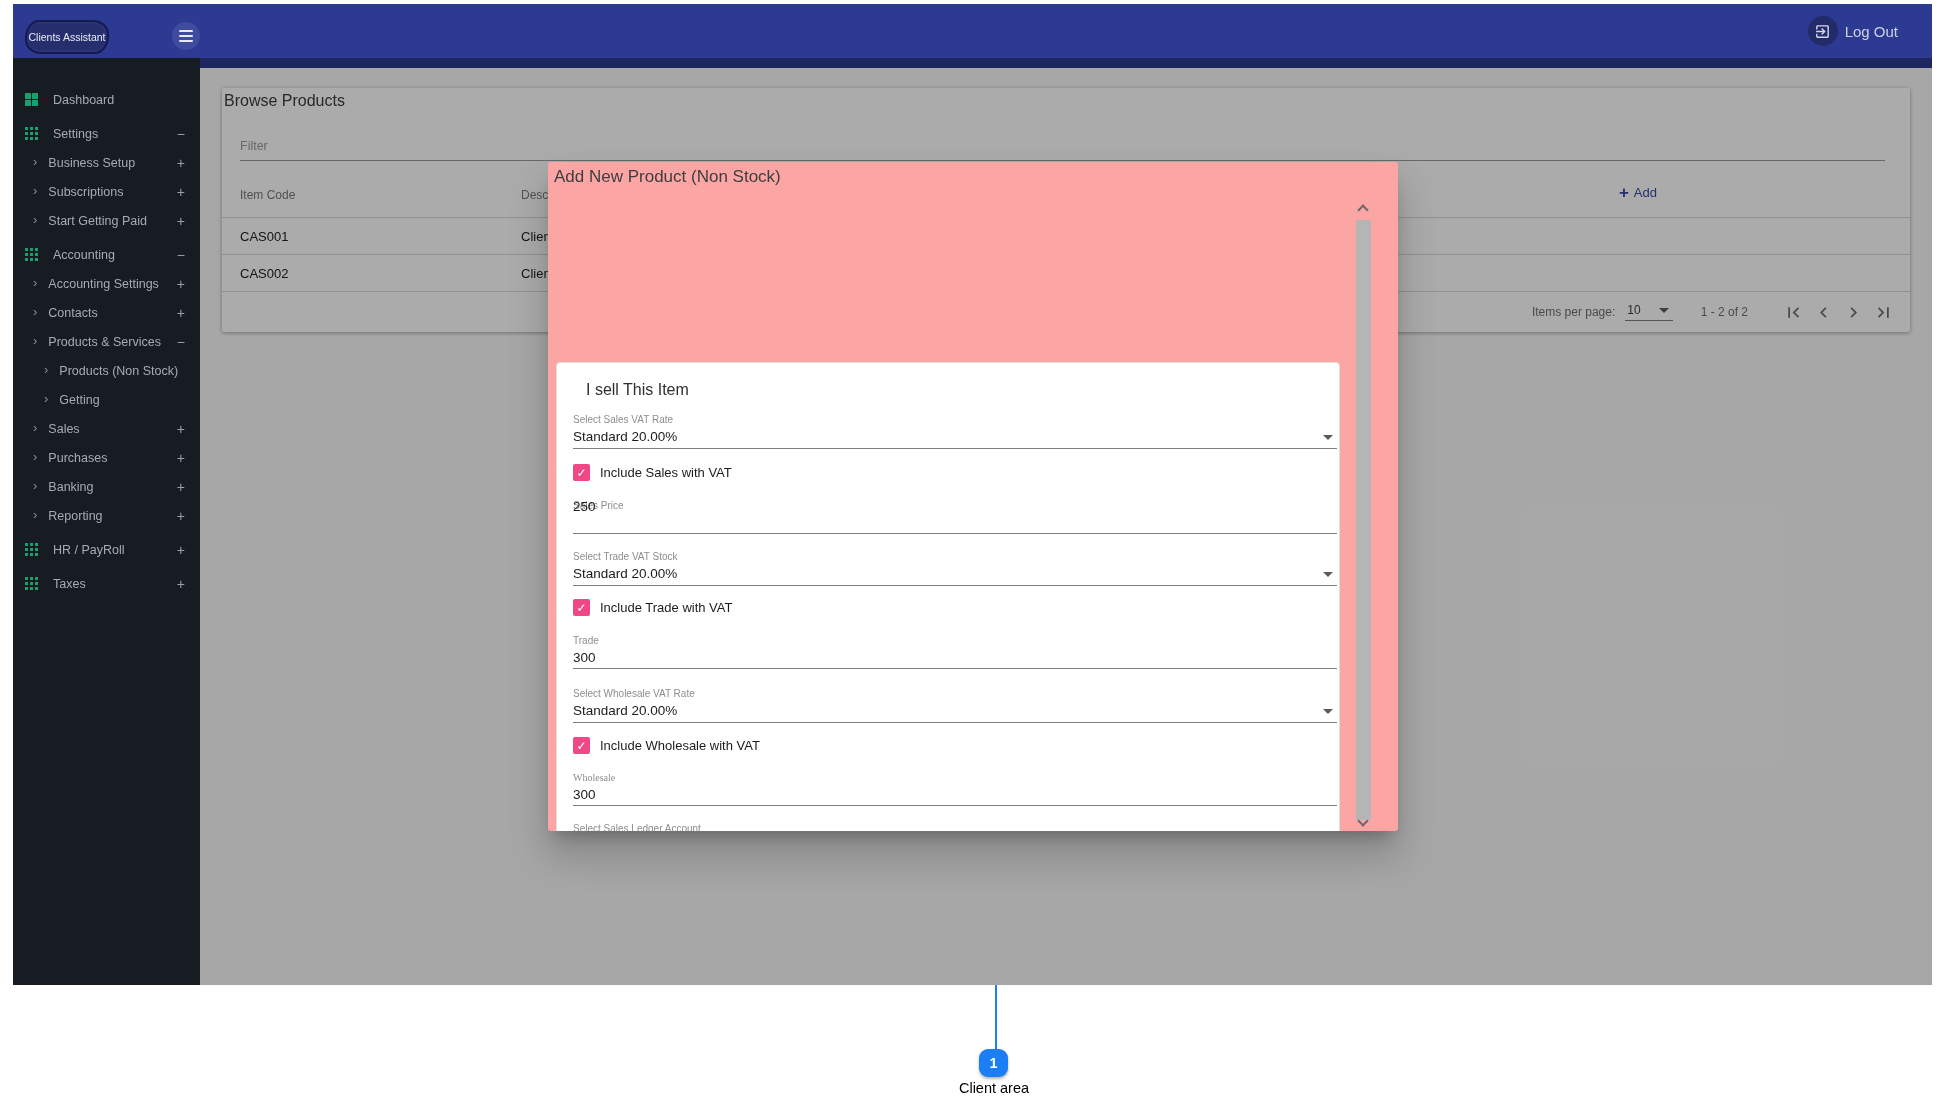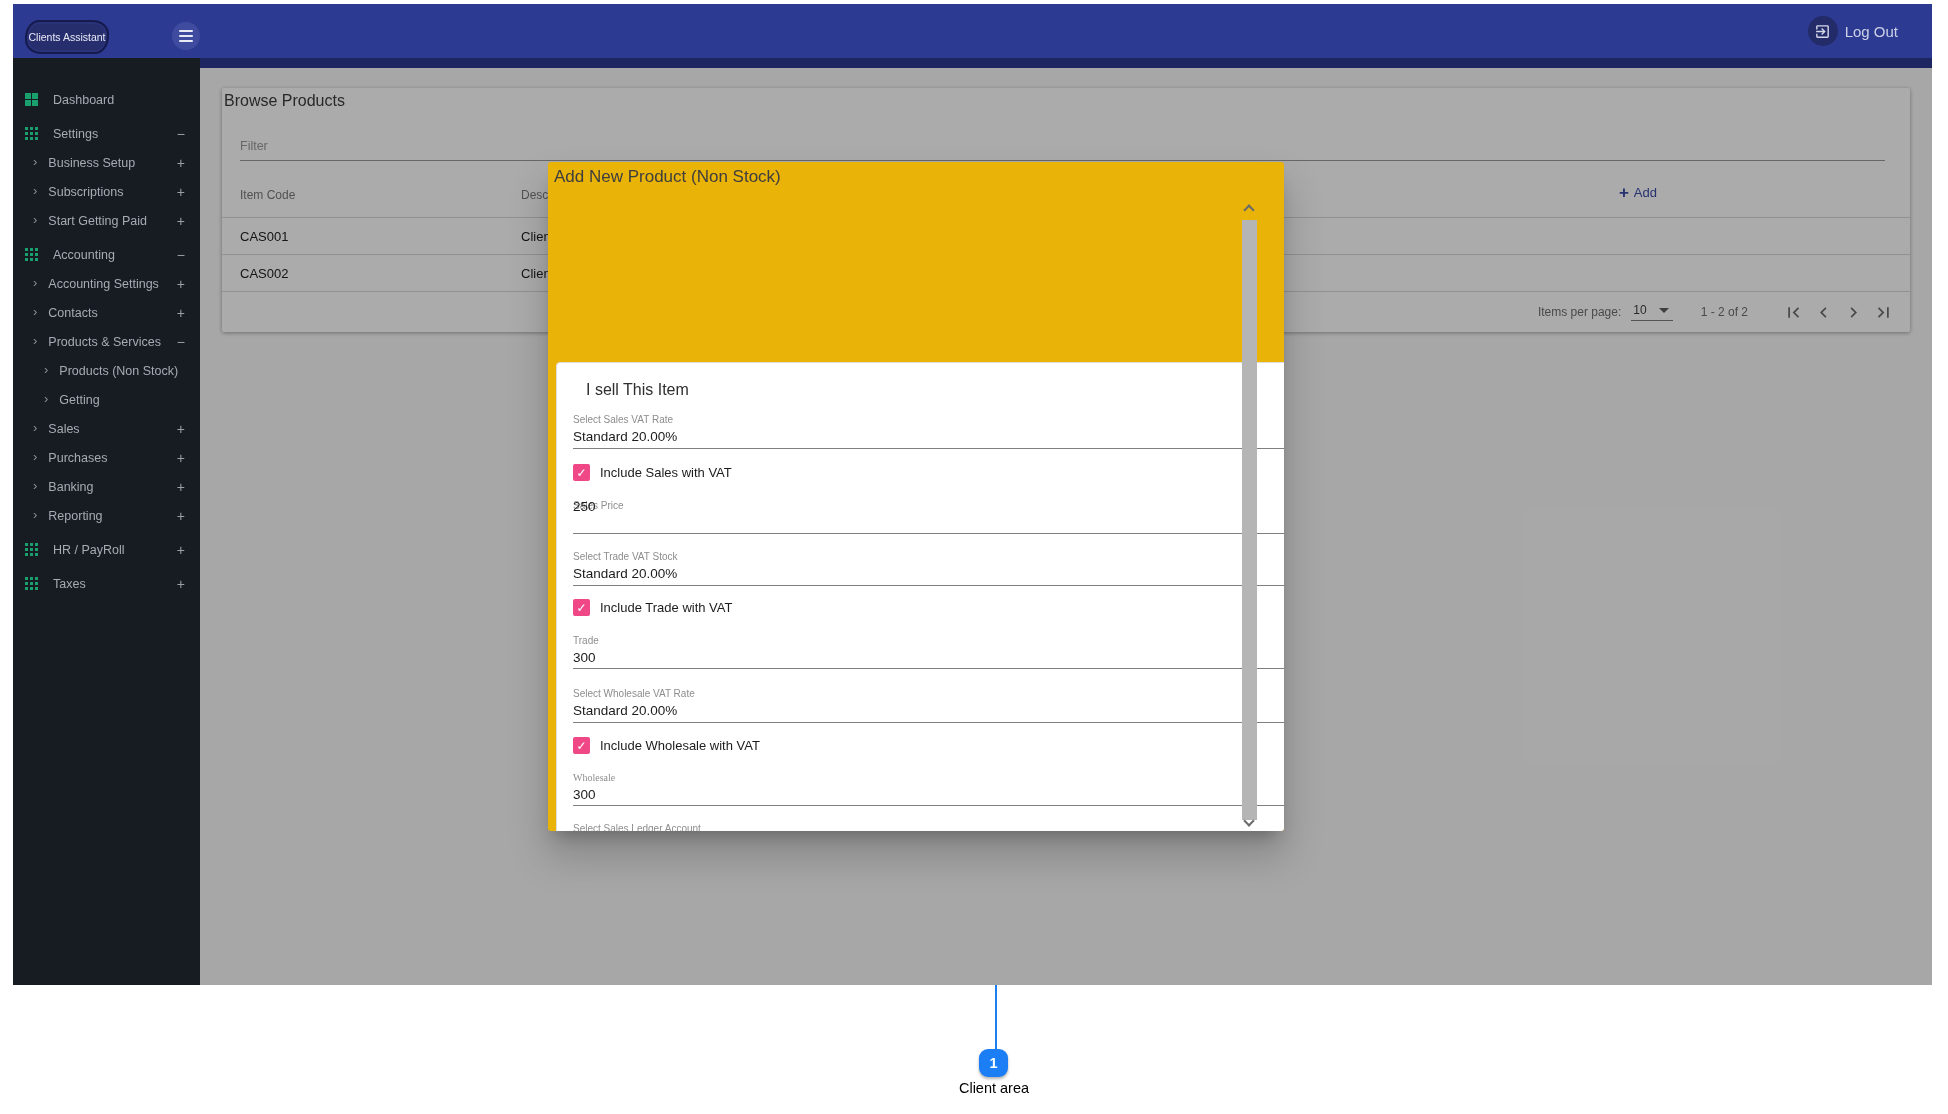--- a/index.html
+++ b/index.html
@@ -59,30 +59,30 @@
   .add-btn { position:absolute; right:253px; top:10px; display:flex; align-items:center; gap:5px;
     color:#3a49a8; font-size:13px; cursor:pointer; }
   .add-btn .plus { font-size:17px; font-weight:bold; line-height:1; }
   .trow { position:absolute; left:0; right:0; height:37px; border-bottom:1px solid #d9d9d9; cursor:pointer; }
   .trow-1 { top:130px; } .trow-2 { top:167px; }
   .td { position:absolute; top:11px; font-size:13px; color:#212121; }
   .td-code { left:18px; } .td-desc { left:299px; }
   .pager { position:absolute; left:0; right:0; top:204px; height:40px; display:flex; align-items:center;
     justify-content:flex-end; padding-right:12px; font-size:12px; color:#6f6f6f; }
   .ipp-label { margin-right:10px; }
-  .ipp-select { display:flex; align-items:center; gap:12px; border-bottom:1px solid #7e7e7e; padding:0 4px 3px 2px;
+  .ipp-select { display:flex; align-items:center; gap:18px; border-bottom:1px solid #7e7e7e; padding:0 4px 3px 2px;
     color:#3f3f3f; cursor:pointer; margin-right:28px; }
   .caret-down { width:0; height:0; border-left:5px solid transparent; border-right:5px solid transparent; border-top:5px solid #5f5f5f; }
   .range { margin-right:30px; }
   .nav-btn { width:30px; height:30px; display:flex; align-items:center; justify-content:center; cursor:pointer; }
   .nav-btn svg { width:21px; height:21px; fill:#6f6f6f; }
 
   
   .backdrop { position:absolute; left:187px; top:54px; right:0; bottom:0; background:rgba(0,0,0,0.33); z-index:5; }
-  .modal { position:absolute; left:535px; top:158px; width:736px; height:669px; background:#eab308; border-radius:3px;
+  .modal { position:absolute; left:535px; top:158px; width:850px; height:669px; background:#fca5a5; border-radius:3px;
     box-shadow:0 11px 15px -7px rgba(0,0,0,.25), 0 24px 38px 3px rgba(0,0,0,.18); z-index:10; overflow:hidden; }
   .modal-title { position:absolute; left:6px; top:5px; font-size:17px; color:#3e3e3e; }
   .sec { position:absolute; left:8px; width:784px; border:1px solid #dedede; border-radius:4px; background:#fff; }
   .sec-1 { top:36px; height:157px; }
   .sec-2 { top:200px; height:500px; }
   .sec-heading { position:absolute; left:29px; font-size:16px; color:#2e2e2e; }
   .f-label { position:absolute; left:16px; font-size:10px; color:#8d8d8d; }
   .f-value { position:absolute; left:16px; font-size:13.5px; color:#1b1b1b; }
   .f-line { position:absolute; left:16px; width:764px; height:1px; background:#7f7f7f; }
   .sel-caret { position:absolute; left:766px; width:0; height:0; border-left:5px solid transparent; border-right:5px solid transparent; border-top:5px solid #5a5a5a; }

